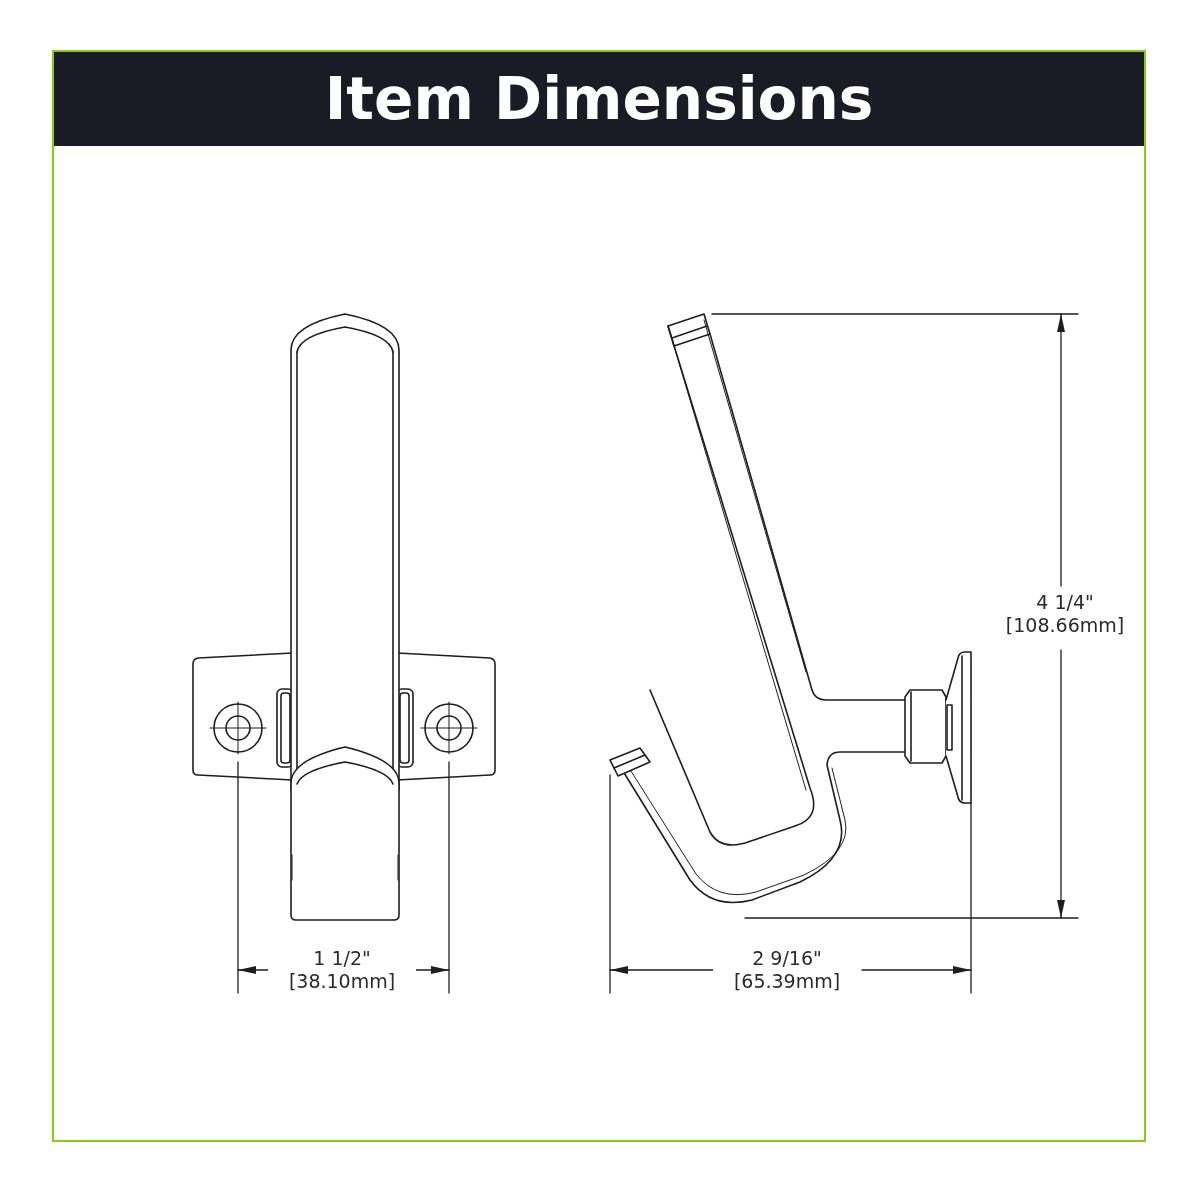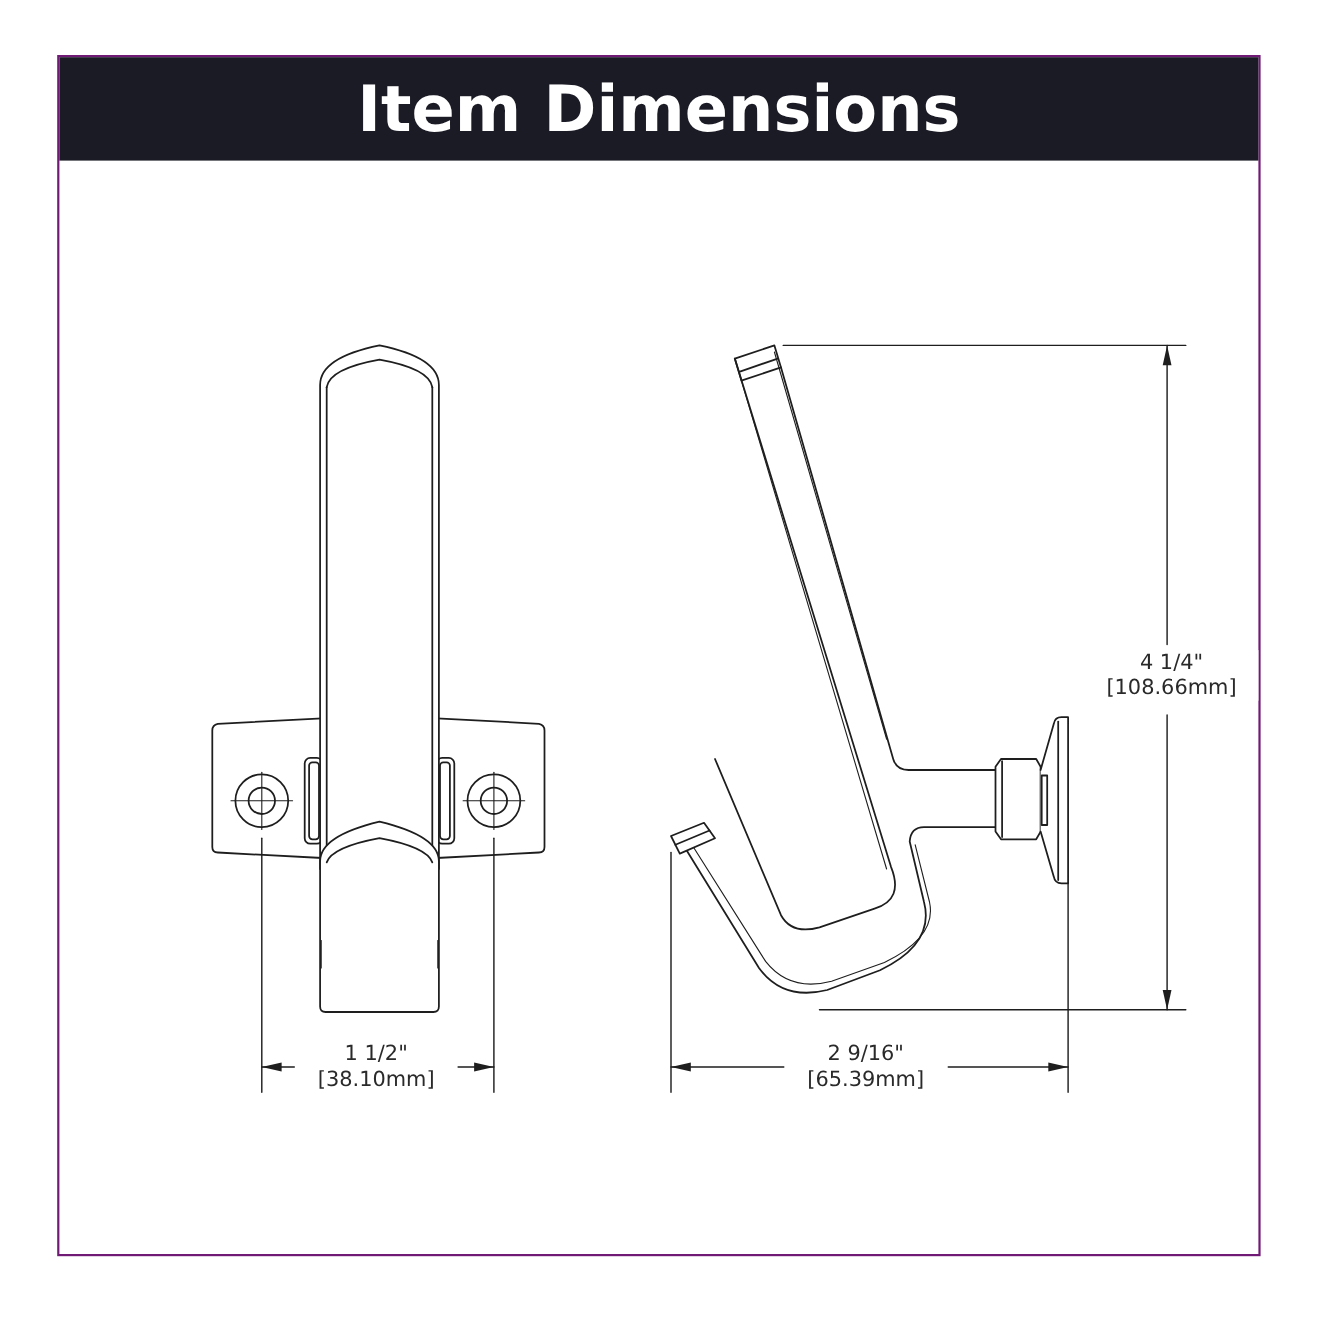--- a/index.html
+++ b/index.html
@@ -1,19 +1,19 @@
 <!DOCTYPE html>
 <html><head>
 <meta charset="utf-8">
 <style>
   html, body { margin: 0; padding: 0; background: #ffffff; }
   body { width: 1200px; height: 1200px; position: relative; overflow: hidden; }
   .frame {
     position: absolute; left: 52px; top: 50px; width: 1090px; height: 1088px;
-    border: 2px solid #701a75; box-sizing: content-box; background: #fff;
+    border: 2px solid #84cc16; box-sizing: content-box; background: #fff;
   }
   .header {
     position: absolute; left: 0; top: 0; width: 1090px; height: 94px;
     background: #1b1b26; display: flex; align-items: center; justify-content: center;
   }
   .header-title {
     color: #ffffff; font-family: "DejaVu Sans", sans-serif; font-weight: bold;
     font-size: 58px; letter-spacing: 0px; line-height: 1;
   }
   svg.drawing { position: absolute; left: 0; top: 0; }

